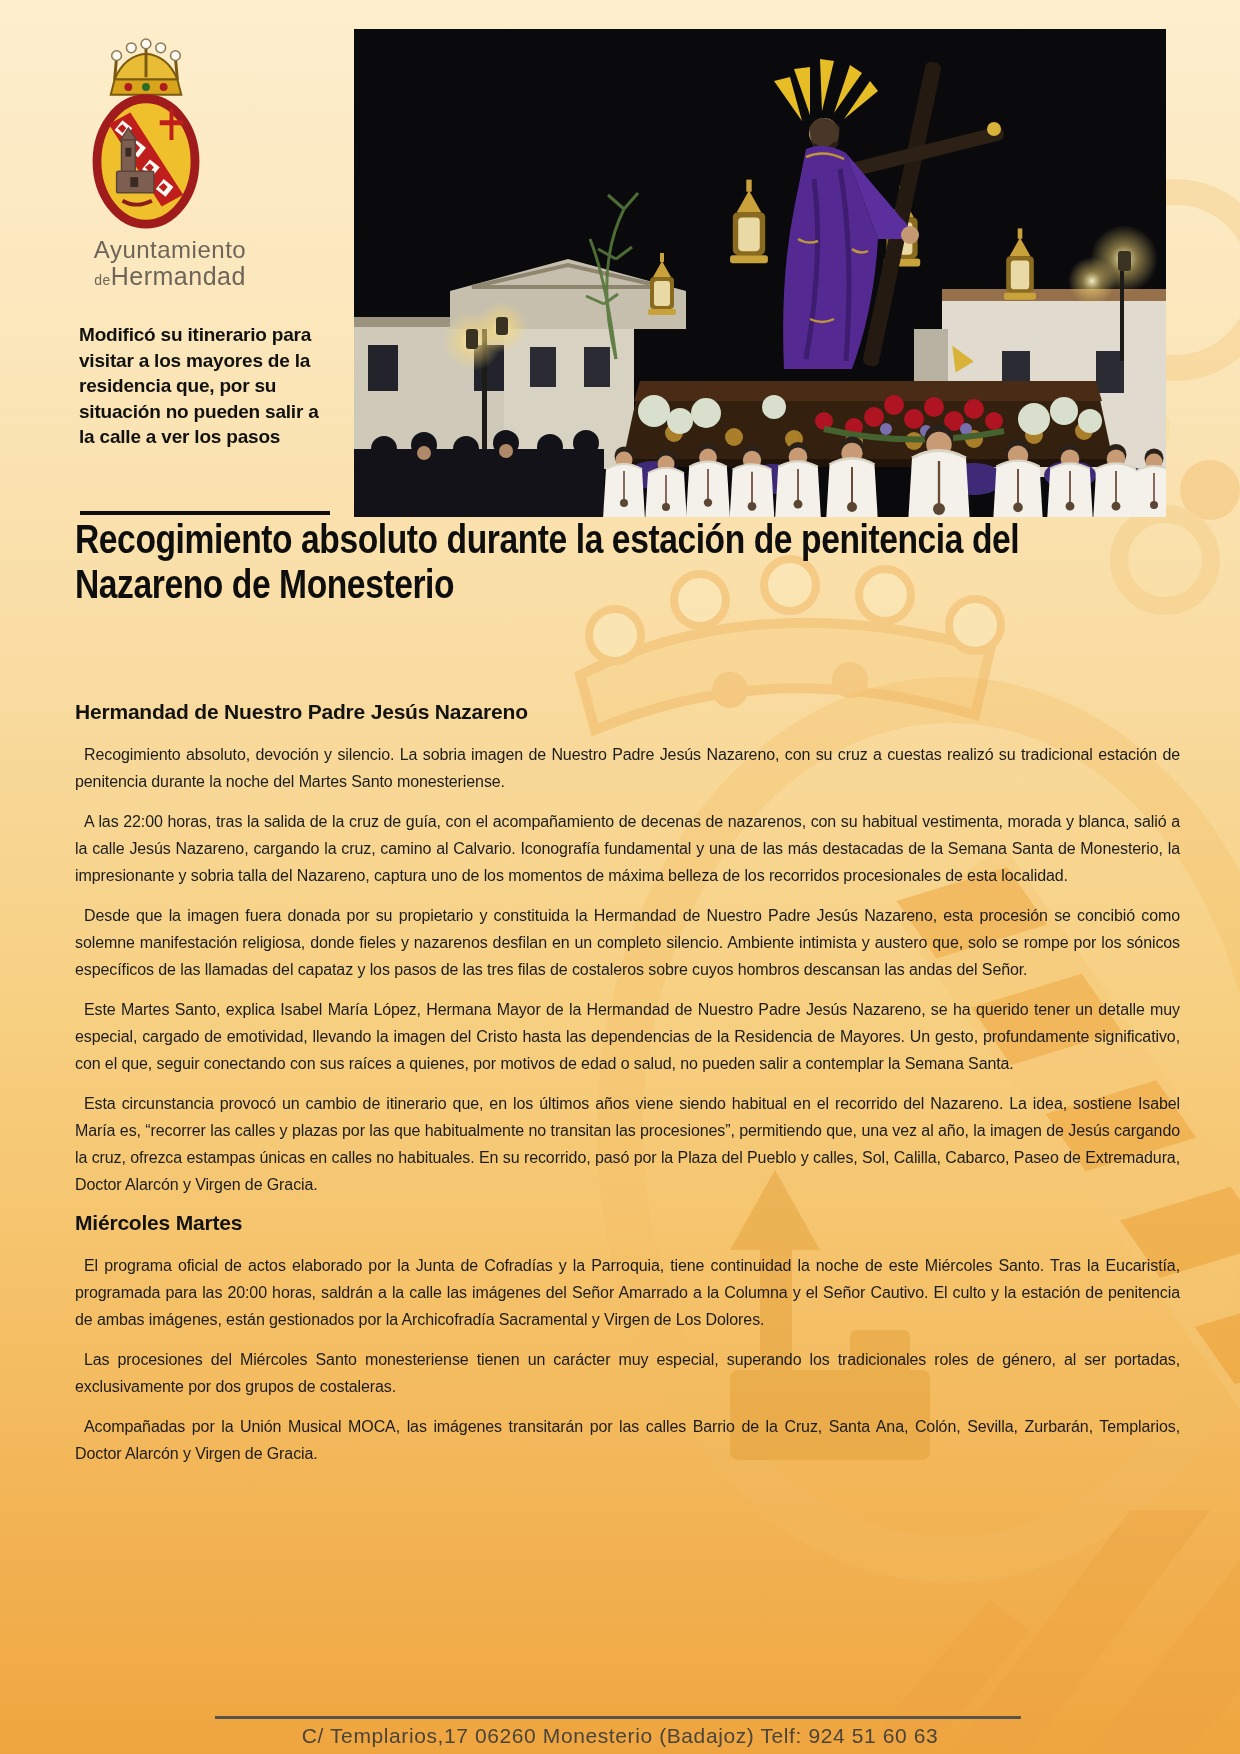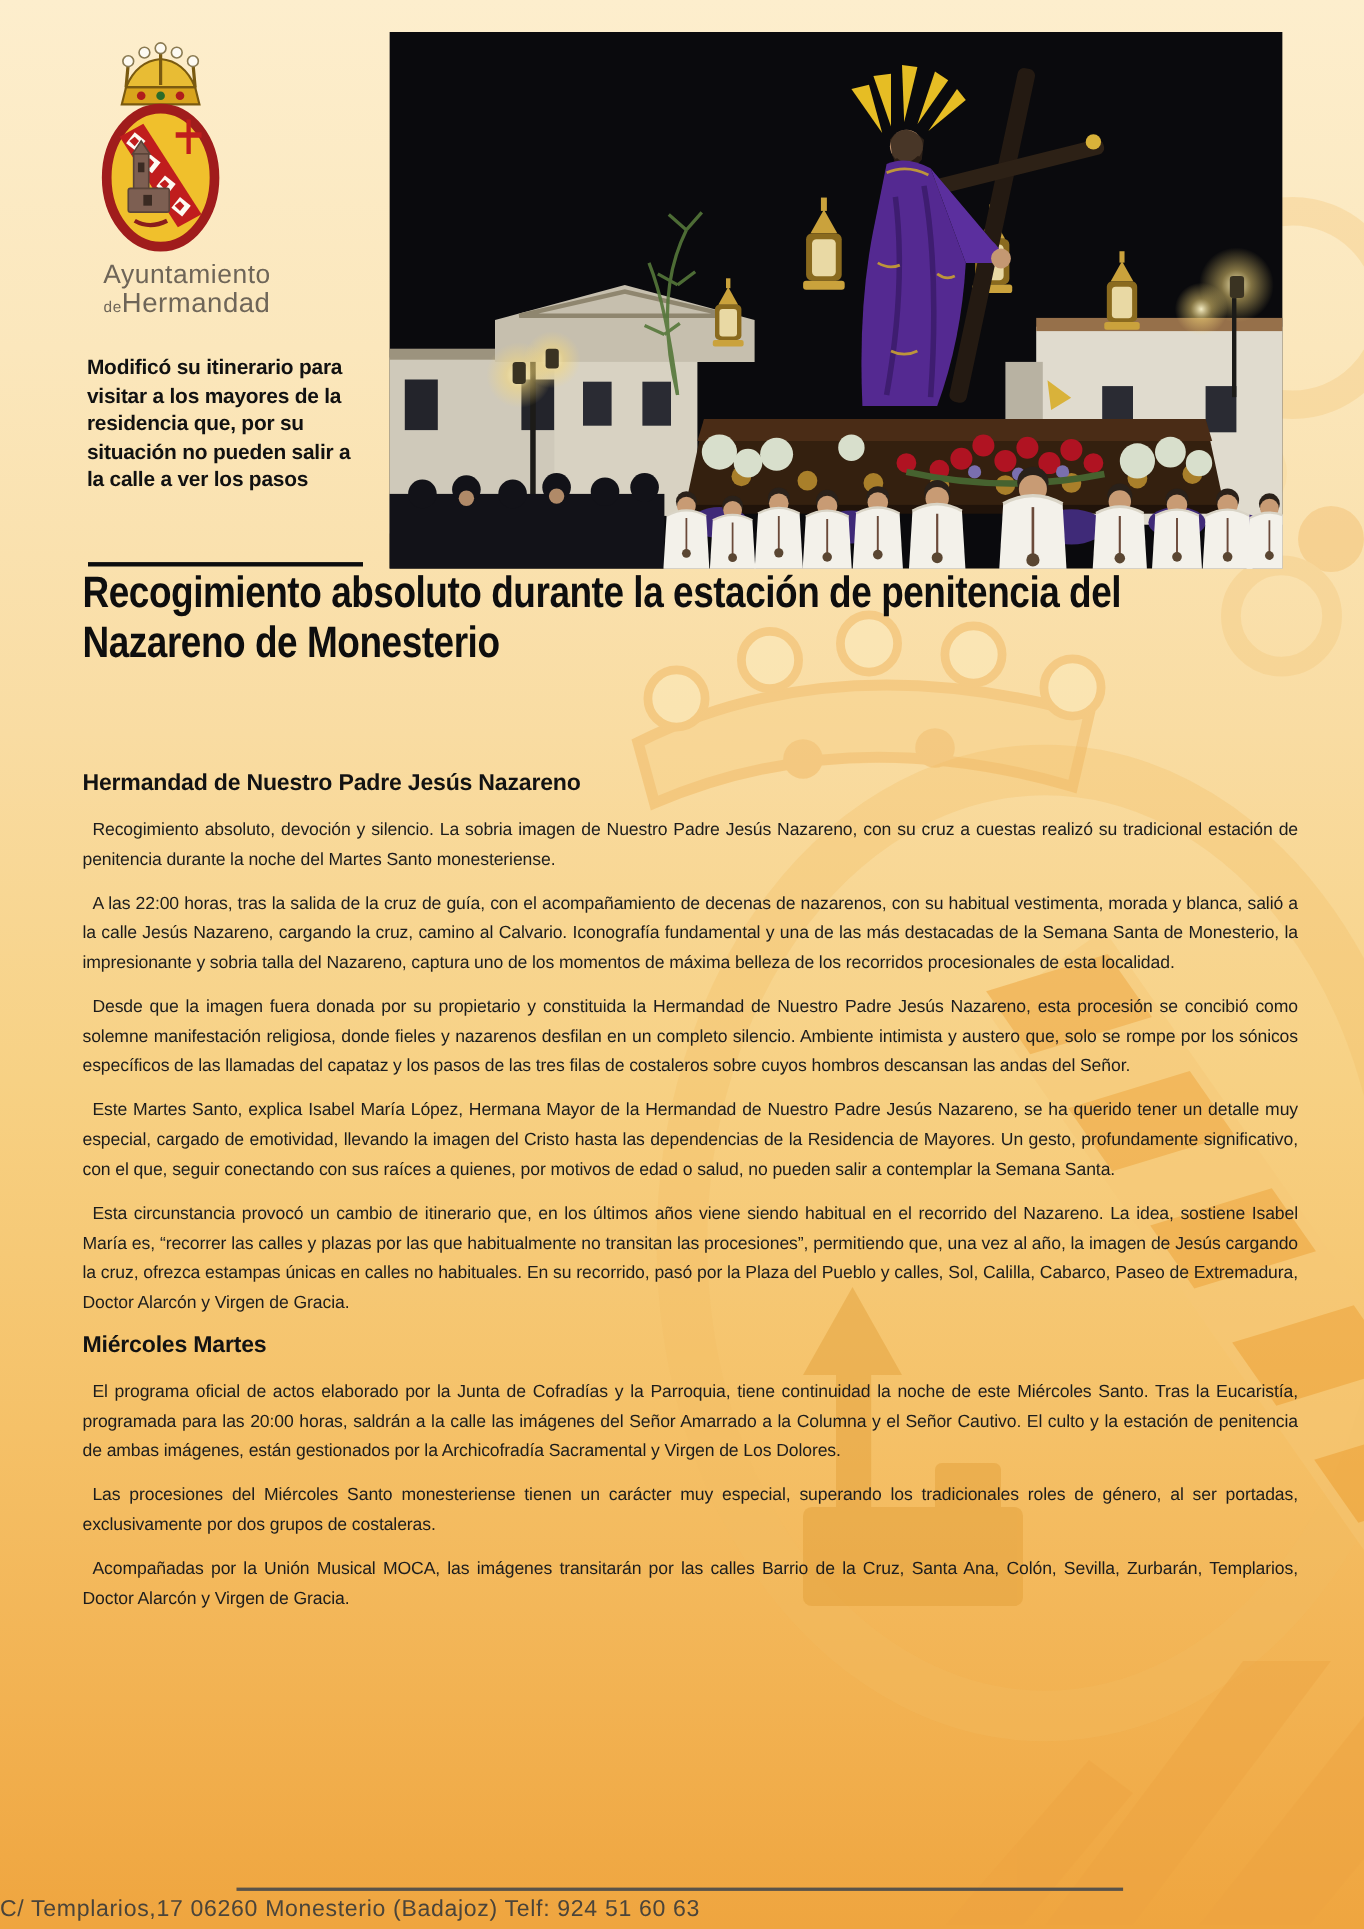--- a/index.html
+++ b/index.html
@@ -21,21 +21,21 @@
   .headline-wrap{position:absolute;left:75px;top:517px;width:1310px;transform:scaleX(0.84);transform-origin:left top;}
   .headline{margin:0;font-size:40px;line-height:45px;font-weight:bold;color:#0e0e0e;letter-spacing:-0.5px;}
   .byline{position:absolute;left:75px;top:630px;width:1100px;margin:0;
     font-size:17.5px;font-weight:bold;color:#141414;letter-spacing:-0.2px;}
   .content{position:absolute;left:75px;top:700px;width:1105px;}
   .content h2{margin:0 0 17px 0;font-size:21px;color:#121212;letter-spacing:-0.2px;}
   .content p{margin:0 0 13px 0;font-size:16px;line-height:27px;text-align:justify;
     text-indent:9px;letter-spacing:-0.1px;color:#1c1c1c;}
   .section2{margin-top:62px;}
   .footer-rule{position:absolute;left:215px;top:1716px;width:806px;height:3px;background:#59534a;}
-  .footer-text{position:absolute;left:0;top:1724px;width:1240px;margin:0;text-align:left;
+  .footer-text{position:absolute;left:0;top:1724px;width:1240px;margin:0;text-align:center;
     font-size:21px;color:#4a443a;letter-spacing:.6px;}
 </style>
 </head>
 <body>
 
 <div class="page">
 
   <svg class="watermark" viewBox="0 0 810 1620" aria-hidden="true">
 
     <g opacity="0.35">

